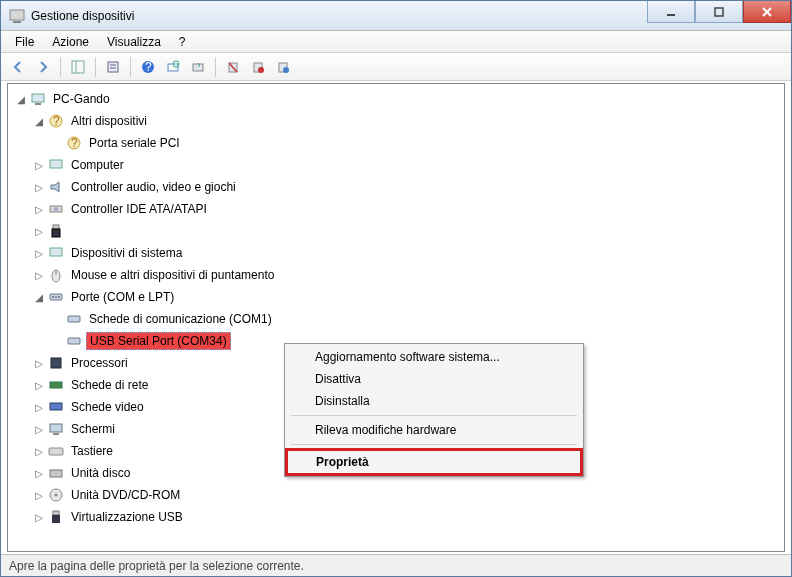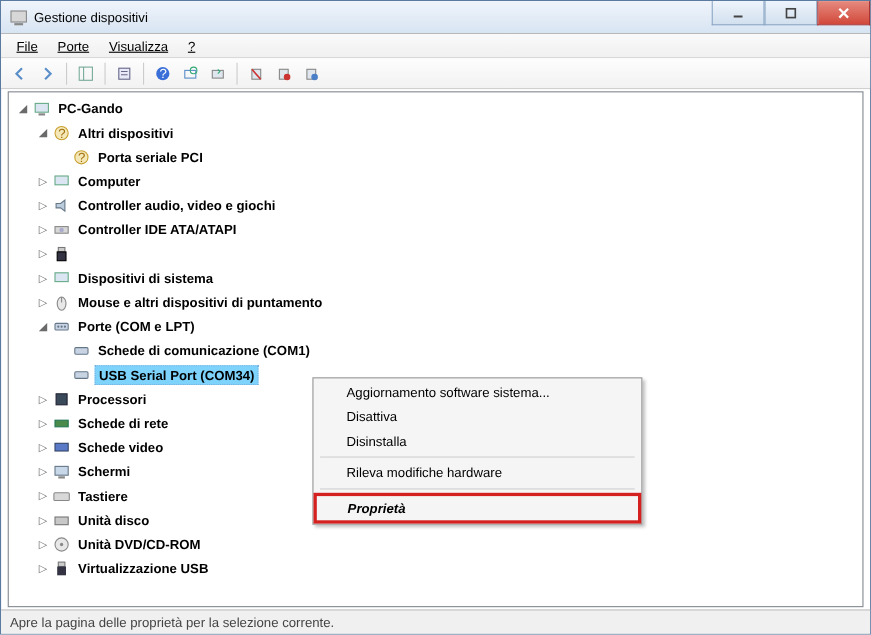--- a/index.html
+++ b/index.html
@@ -10,41 +10,41 @@
 .titlebar { height: 30px; background: linear-gradient(#f0f4fb, #d7e4f2); display: flex; align-items: center; border-bottom: 1px solid #b8b8b8; }
 .titlebar .icon { width: 16px; height: 16px; margin: 0 6px 0 8px; }
 .titlebar .title { flex: 1; color: #000; font-size: 12px; }
 .titlebar .winbtns { display: flex; height: 100%; }
 .titlebar .winbtn { width: 48px; height: 22px; border: 1px solid #8ba7c5; border-top: none; background: linear-gradient(#eef4fb, #d2e0ef); display: flex; align-items: center; justify-content: center; color: #444; cursor: pointer; position: relative; }
 .titlebar .winbtn.close { background: linear-gradient(#e58a7f, #d1493a); border-color: #a33; color: #fff; }
 .titlebar .winbtn svg { width: 12px; height: 12px; }
 .titlebar .winbtn.close svg { stroke: #fff; }
 
 .menubar { height: 22px; background: linear-gradient(#fafafa,#f0f0f0); border-bottom: 1px solid #d0d0d0; display: flex; align-items: center; padding: 0 6px; gap: 2px; }
-.menubar .menuitem { padding: 2px 8px; color: #000; cursor: pointer; text-decoration: underline; }
+.menubar .menuitem { padding: 2px 8px; color: #000; cursor: pointer; }
 
 .toolbar { height: 28px; background: linear-gradient(#fdfdfd,#f2f2f2); border-bottom: 1px solid #d0d0d0; display: flex; align-items: center; padding: 0 6px; gap: 3px; }
 .toolbar .tb { width: 22px; height: 22px; display: flex; align-items: center; justify-content: center; cursor: pointer; border: 1px solid transparent; }
 .toolbar .sep { width: 1px; height: 20px; background: #ccc; margin: 0 3px; }
 .toolbar svg { display: block; }
 
 .content { flex: 1; border: 1px solid #828790; margin: 2px 6px; background: #fff; overflow: auto; position: relative; }
 .tree { padding: 4px 2px; user-select: none; }
 .node { display: flex; align-items: center; height: 22px; white-space: nowrap; cursor: default; }
 .expander { width: 14px; height: 14px; display: inline-flex; align-items: center; justify-content: center; color: #6a6a6a; cursor: pointer; font-size: 10px; }
 .expander.none { visibility: hidden; }
 .nicon { width: 16px; height: 16px; margin: 0 4px 0 2px; display: inline-flex; align-items: center; justify-content: center; }
-.nlabel { padding: 1px 3px; font-weight: bold; }
-.nlabel.selected { background: #7dd3fc; border: 1px dotted #7bb1e0; color: #000; text-align: center; }
+.nlabel { padding: 1px 3px; }
+.nlabel.selected { background: #ef4444; border: 1px dotted #7bb1e0; color: #000; text-align: center; }
 .indent { display: inline-block; }
 
 .contextmenu { position: absolute; top: 259px; left: 276px; width: 300px; background: #f5f5f5; border: 1px solid #979797; box-shadow: 2px 2px 3px rgba(0,0,0,0.25); padding: 2px; z-index: 10; }
 .contextmenu .cmi { height: 22px; display: flex; align-items: center; padding: 0 10px 0 28px; cursor: pointer; }
 .contextmenu .csep { height: 1px; background: #d0d0d0; margin: 3px 4px; }
-.contextmenu .cmi.highlight { border: 3px solid #d52020; font-weight: bold; height: 28px; margin: 0 -2px -2px -2px; font-style: italic; }
+.contextmenu .cmi.highlight { border: 3px solid #d52020; font-weight: bold; height: 28px; margin: 0 -2px -2px -2px; }
 
 .statusbar { height: 22px; border-top: 1px solid #c0c0c0; background: #f0f0f0; display: flex; align-items: center; padding: 0 8px; color: #444; }
 
 svg.arrow-left polyline, svg.arrow-right polyline { stroke:#5b8fc9; stroke-width:2; fill:none; }
 </style>
 </head>
 <body>
 
 <div class="window">
 
@@ -71,21 +71,21 @@
           <svg viewBox="0 0 12 12">
             <line x1="2" y1="2" x2="10" y2="10" stroke-width="2"></line>
             <line x1="10" y1="2" x2="2" y2="10" stroke-width="2"></line>
           </svg>
         </div>
     </div>
   </div>
 
   <div class="menubar">
     <div class="menuitem">File</div>
-    <div class="menuitem">Porte</div>
+    <div class="menuitem">Azione</div>
     <div class="menuitem">Visualizza</div>
     <div class="menuitem">?</div>
   </div>
 
   <div class="toolbar">
     <div class="tb">
         <svg width="14" height="14" class="arrow-left">
           <polyline points="9,2 4,7 9,12"></polyline>
         </svg>
       </div>

